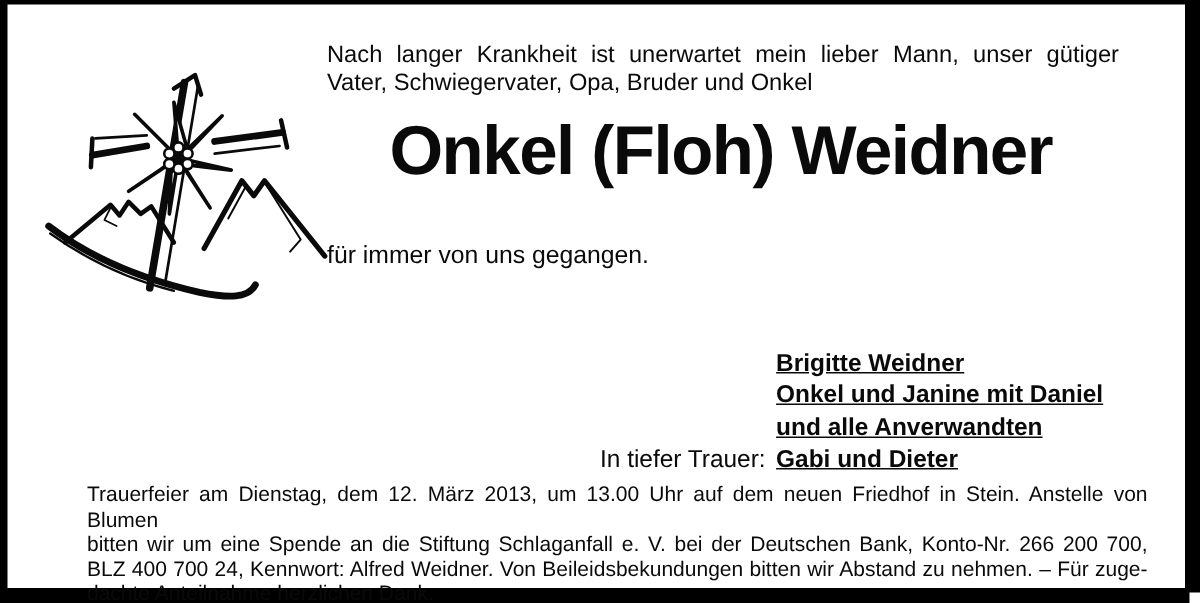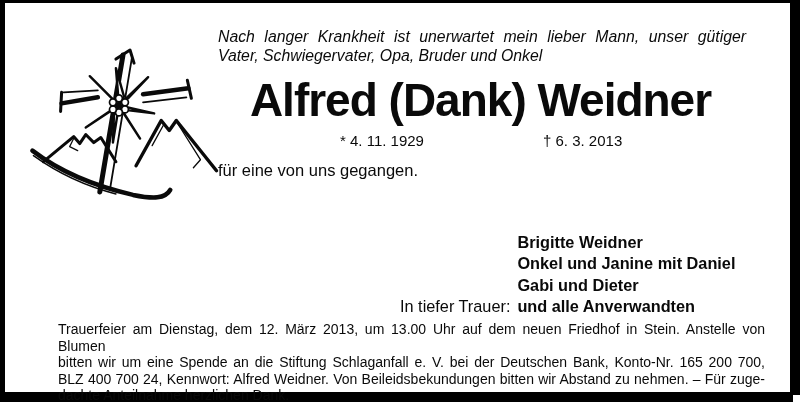--- a/index.html
+++ b/index.html
@@ -20,41 +20,41 @@
   .corner-notch {
     position: absolute; right: 0; bottom: 0;
     width: 7px; height: 7px; background: #fff;
   }
   .illustration {
     position: absolute; left: 22px; top: 40px;
     width: 202px; height: 166px;
   }
   .intro {
     position: absolute; left: 213px; top: 24px; width: 528px;
-    font-size: 15.8px; line-height: 19px; font-style: italic;
+    font-size: 15.8px; line-height: 19px;
   }
   .jline { text-align: justify; text-align-last: justify; }
   .deceased-name {
     position: absolute; left: 208px; top: 70px; width: 535px;
     font-size: 46px; font-weight: bold; letter-spacing: -1px;
     text-align: center; white-space: nowrap;
   }
   .dates { position: absolute; left: 213px; top: 129px; width: 528px; height: 20px; font-size: 15px; }
   .date-birth { position: absolute; left: 122px; }
   .date-death { position: absolute; left: 325px; }
   .farewell { position: absolute; left: 213px; top: 158px; font-size: 16.5px; }
   .address  { position: absolute; left: 213px; top: 195px; font-size: 16.5px; }
   .address .city { font-weight: bold; }
   .mourning {
     position: absolute; left: 395px; top: 229px;
     display: flex; align-items: flex-end;
     font-size: 16.3px; line-height: 21.4px;
   }
   .mourning-label { white-space: nowrap; margin-right: 7px; }
-  .mourners { font-weight: bold; white-space: nowrap; }
+  .mourners { font-weight: bold; white-space: nowrap; text-decoration: underline; }
   .funeral {
     position: absolute; left: 53px; top: 318px; width: 707px;
     font-size: 14px; line-height: 16.5px;
   }
   svg .ink { stroke: #0a0a0a; fill: none; stroke-linecap: round; stroke-linejoin: round; }
   svg .petal { fill: #fff; stroke: #0a0a0a; stroke-width: 2.4; stroke-linejoin: round; }
   svg .floret { fill: #fff; stroke: #0a0a0a; stroke-width: 1.7; }
 </style>
 </head>
 <body>
@@ -100,42 +100,38 @@
       <circle class="floret" cx="85" cy="66" r="3.4"></circle>
       <circle class="floret" cx="85" cy="59" r="3.4"></circle>
       <circle cx="91" cy="62" r="2.2" fill="#0a0a0a"></circle>
     </svg>
 
     <div class="intro">
       <div class="jline">Nach langer Krankheit ist unerwartet mein lieber Mann, unser gütiger</div>
       <div>Vater, Schwiegervater, Opa, Bruder und Onkel</div>
     </div>
 
-    <div class="deceased-name">Alfred (Dank) Weidner</div>
+    <div class="deceased-name">Onkel (Floh) Weidner</div>
 
-    <div class="dates">
-      <span class="date-birth">* 4. 11. 1929</span>
-      <span class="date-death">† 6. 3. 2013</span>
-    </div>
 
-    <div class="farewell">für eine von uns gegangen.</div>
+    <div class="farewell">für immer von uns gegangen.</div>
 
 
     <div class="mourning">
       <div class="mourning-label">In tiefer Trauer:</div>
       <div class="mourners">
         <div>Brigitte Weidner</div>
         <div>Onkel und Janine mit Daniel</div>
+        <div>und alle Anverwandten</div>
         <div>Gabi und Dieter</div>
-        <div>und alle Anverwandten</div>
       </div>
     </div>
 
     <div class="funeral">
       <div class="jline">Trauerfeier am Dienstag, dem 12. März 2013, um 13.00 Uhr auf dem neuen Friedhof in Stein. Anstelle von Blumen</div>
-      <div class="jline">bitten wir um eine Spende an die Stiftung Schlaganfall e. V. bei der Deutschen Bank, Konto-Nr. 165 200 700,</div>
+      <div class="jline">bitten wir um eine Spende an die Stiftung Schlaganfall e. V. bei der Deutschen Bank, Konto-Nr. 266 200 700,</div>
       <div class="jline">BLZ 400 700 24, Kennwort: Alfred Weidner. Von Beileidsbekundungen bitten wir Abstand zu nehmen. – Für zuge-</div>
       <div>dachte Anteilnahme herzlichen Dank.</div>
     </div>
 
   </div>
   <div class="corner-notch"></div>
 </div>
 
 </body></html>

